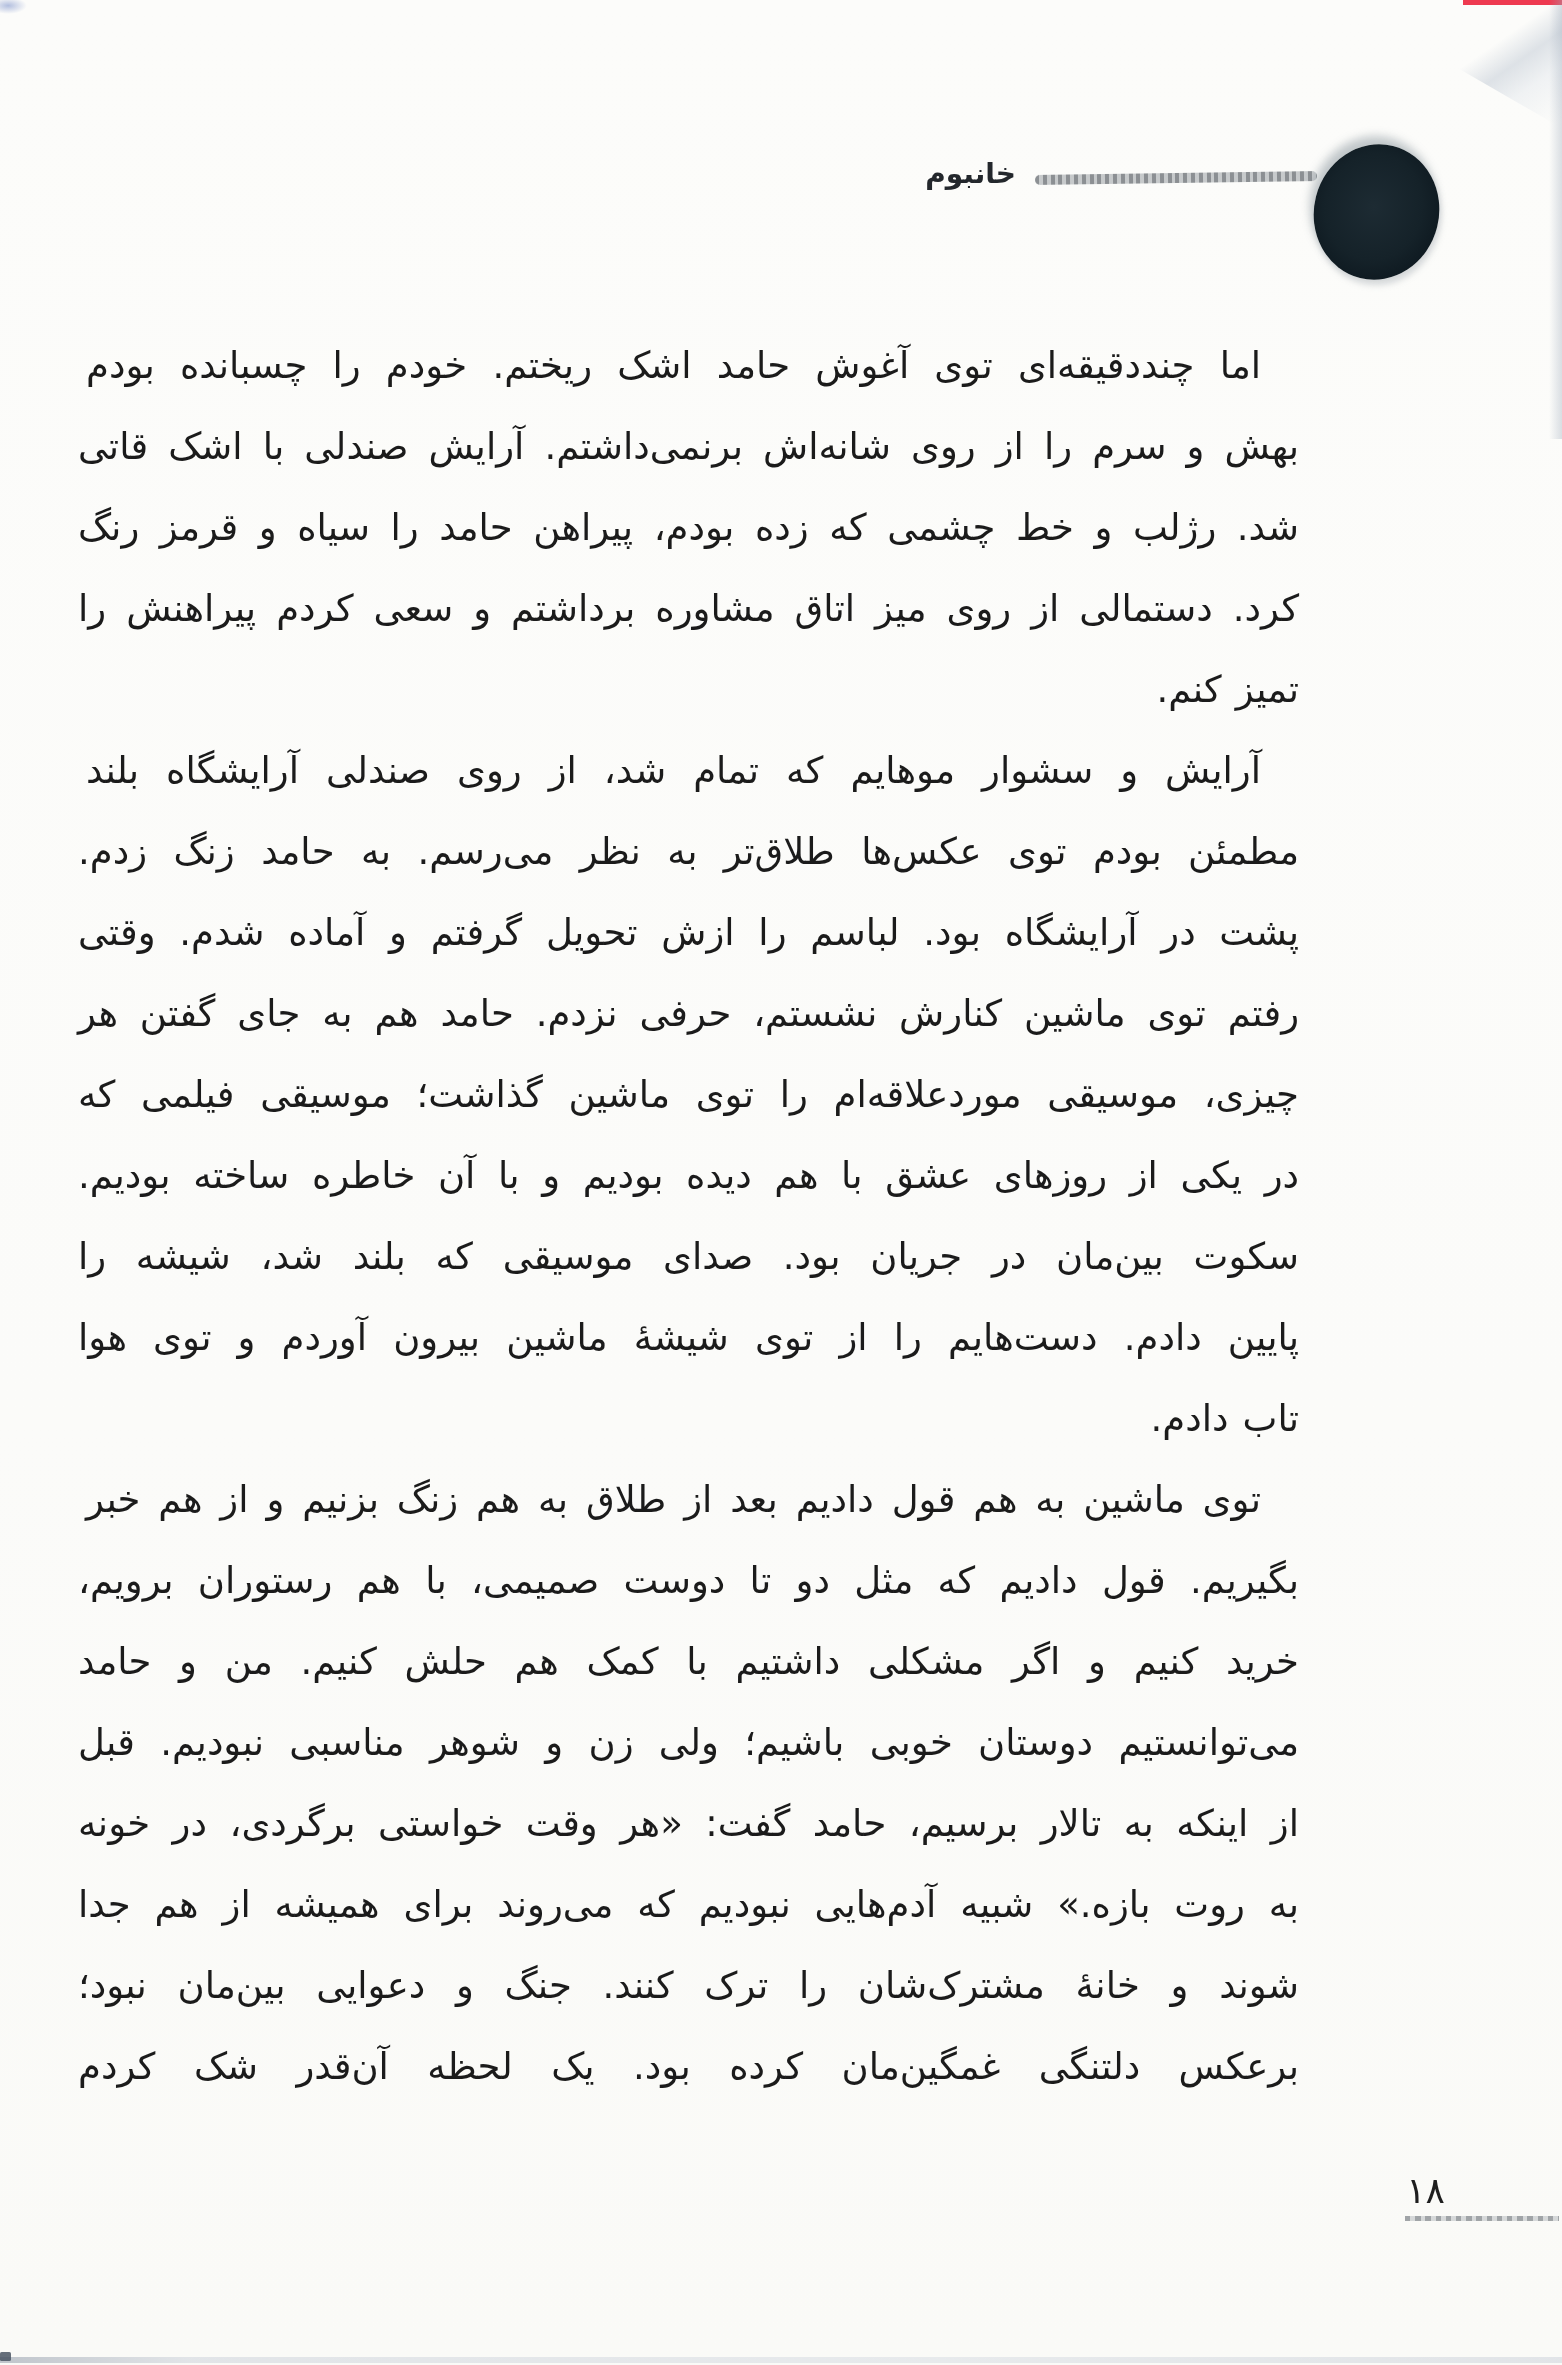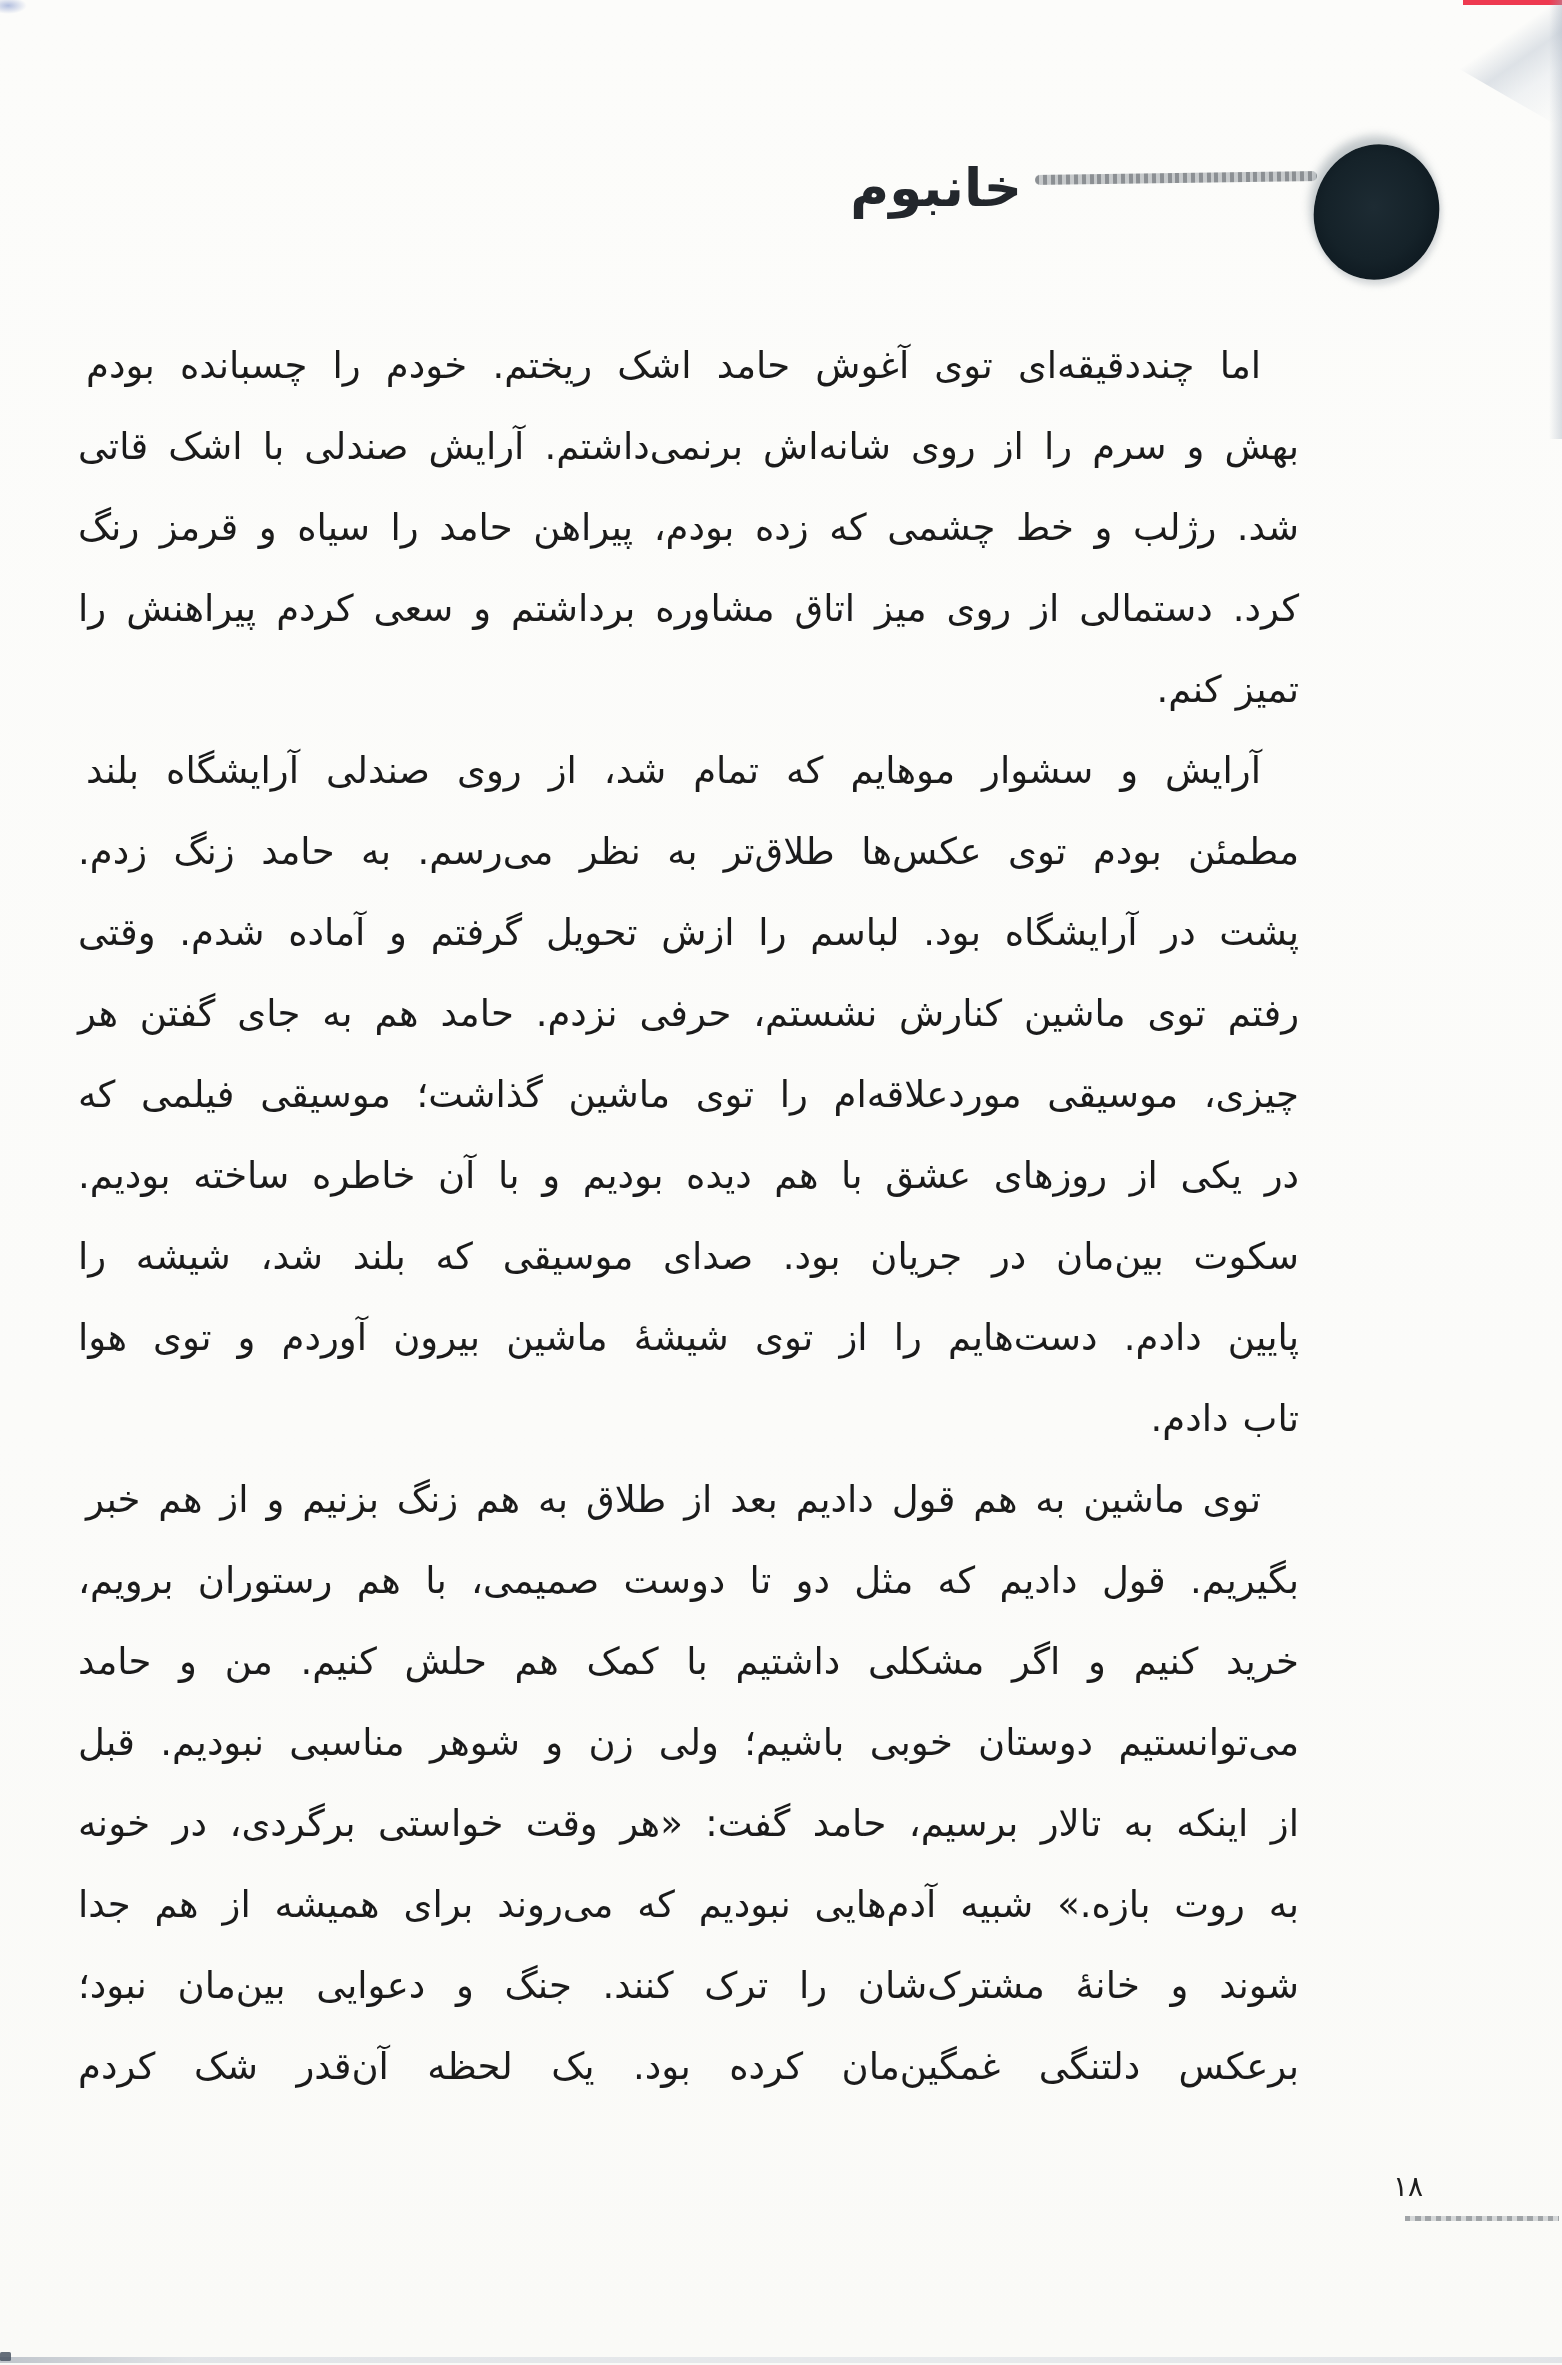--- a/index.html
+++ b/index.html
@@ -38,22 +38,22 @@
     opacity: .6;
   }
   .bottom-speck {
     position: absolute; left: 0; top: 2352px; width: 11px; height: 9.4px;
     background: #4a5563; opacity: .85; border-radius: 1.6px;
   }
 
   
   .head-title {
     position: absolute; left: 919px; top: 157px; width: 103px;
-    font-size: 53px; font-weight: bold; color: #23272c;
-    direction: rtl; text-align: left; letter-spacing: 0;
+    font-size: 28px; font-weight: bold; color: #23272c;
+    direction: rtl; text-align: center; letter-spacing: 0;
   }
   .head-rule {
     position: absolute; left: 1035px; top: 173px; width: 282px; height: 10.2px;
     background: repeating-linear-gradient(90deg,
       rgba(88,94,100,.78) 0 3.9px, rgba(142,148,154,.55) 3.9px 7.8px);
     border-radius: 5.5px; transform: rotate(-0.8deg);
     filter: blur(0.5px); opacity: .88;
   }
   .punch-hole {
     position: absolute; left: 1314px; top: 144px; width: 125px; height: 136px;
@@ -78,22 +78,22 @@
     text-align-last: justify;
     word-spacing: 2.4px;
     white-space: normal;
     overflow: visible;
   }
   .line.par-end { text-align: left; text-align-last: right; }
   .line.indent { padding-right: 38px; margin-left: 8px; }
 
   
   .pagenum {
-    position: absolute; left: 1368px; top: 2170px; width: 55px;
-    font-size: 28px; color: #1e1e1e; direction: rtl; text-align: right;
+    position: absolute; left: 1398px; top: 2170px; width: 55px;
+    font-size: 36px; color: #1e1e1e; direction: rtl; text-align: center;
   }
   .pagenum-rule {
     position: absolute; left: 1405px; top: 2216px; width: 154px; height: 4.7px;
     background: repeating-linear-gradient(90deg,
       rgba(90,96,104,.7) 0 5.5px, rgba(150,156,164,.45) 5.5px 10.2px);
     filter: blur(0.4px); opacity: .8;
   }
 </style>
 </head>
 <body>

